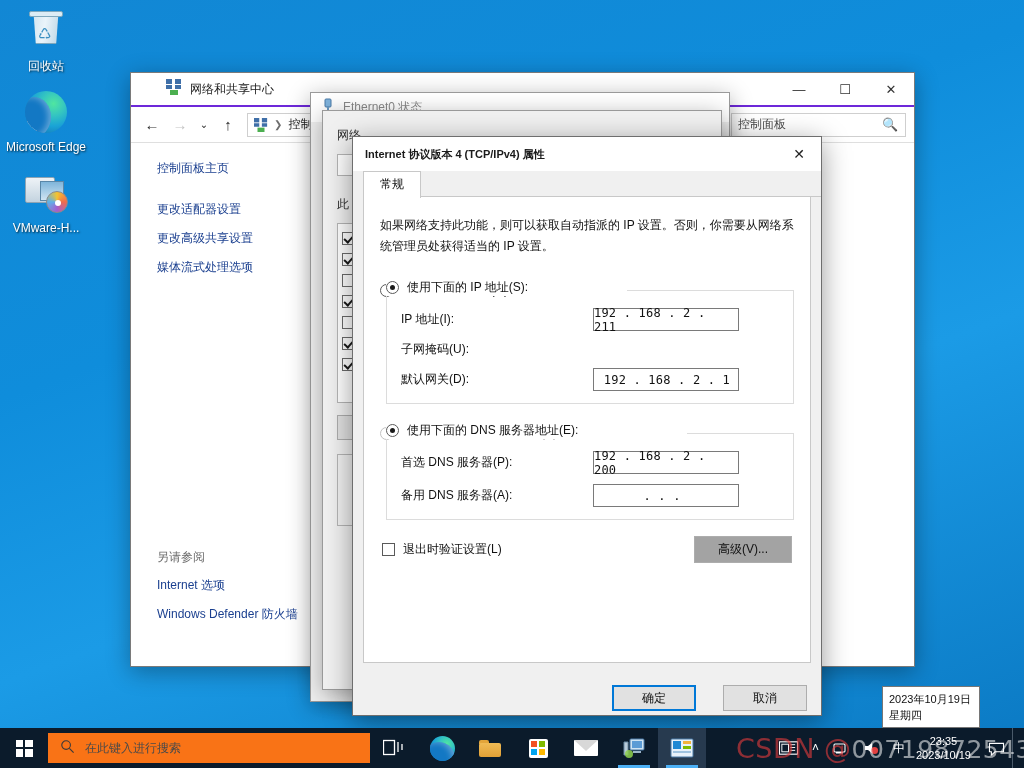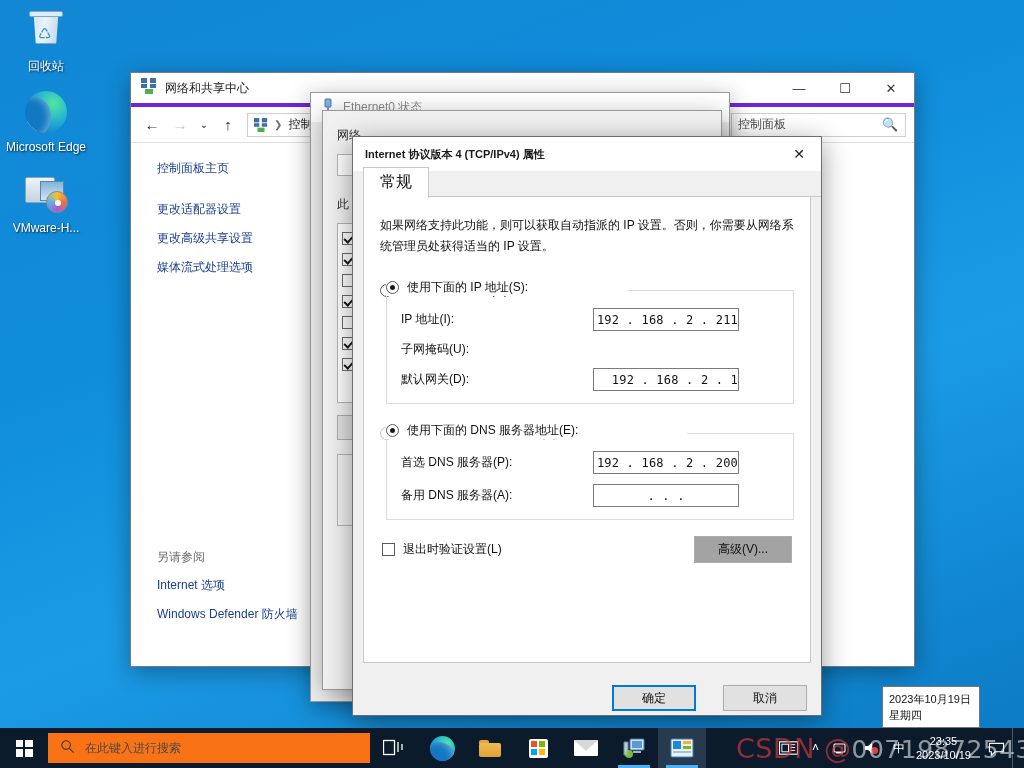--- a/index.html
+++ b/index.html
@@ -70,21 +70,21 @@
 
   
   .win {
     position: absolute; background: #fff;
     border: 1px solid #a0a0a0;
     box-shadow: 0 5px 22px rgba(0,0,0,.32);
   }
   #cp-window { left: 130px; top: 72px; width: 785px; height: 595px; border: 1px solid #7a7a7a; }
   .cp-titlebar {
     height: 34px; display: flex; align-items: center;
-    background: #fff; border-bottom: 4px solid #6d28d9;
+    background: #fff; border-bottom: 2px solid #6d28d9; padding-left: 25px;
   }
   .cp-title-icon { margin-left: 10px; margin-right: 8px; }
   .cp-title-text { font-size: 12px; color: #1a1a1a; }
   .win-ctrls { margin-left: auto; display: flex; height: 34px; }
   .win-btn {
     width: 46px; height: 34px; display: flex; align-items: center; justify-content: center;
     font-size: 13px; color: #333;
   }
   .cp-addrbar {
     height: 36px; display: flex; align-items: center; gap: 2px;
@@ -162,21 +162,21 @@
   }
   .tcp-title-text { font-size: 11px; color: #1a1a1a; margin-left: 12px; font-weight: bold; }
   .tcp-close {
     margin-left: auto; width: 44px; height: 34px;
     display:flex; align-items:center; justify-content:center; font-size: 14px; color:#222;
   }
 
   .tab-strip { display:flex; padding-left: 10px; background:#f0f0f0; height: 26px; align-items: flex-end; }
   .tab {
     background:#fff; border:1px solid #c8c8c8; border-bottom: none;
-    padding: 4px 16px 5px; font-size: 16px; color:#111; position: relative; top:1px;
+    padding: 4px 16px 5px; font-size: 12px; color:#111; position: relative; top:1px;
   }
   .tab-rest { flex:1; border-bottom: 1px solid #c8c8c8; }
 
   .tcp-pane {
     margin: 0 10px; background:#fff; border:1px solid #c8c8c8; border-top:none;
     height: 466px; padding: 18px 16px 0;
   }
   .tcp-desc { font-size: 12px; color:#111; line-height: 21px; margin-bottom: 22px; }
 
   .radio-row { display:flex; align-items:center; gap:8px; font-size:12px; color:#111; height: 22px; }
@@ -206,21 +206,21 @@
     padding-right: 8px; display:flex; align-items:center; gap:8px;
     font-size:12px; color:#111; white-space: nowrap;
   }
   .field-row {
     display:flex; align-items:center; margin: 0 0 10px 14px; font-size:12px; color:#111;
   }
   .field-label { width: 192px; }
   .ip-box {
     width: 146px; height: 23px; border:1px solid #7a7a7a; background:#fff;
     display:flex; align-items:center; justify-content:flex-end;
-    font-family: "DejaVu Sans Mono", "Liberation Mono", monospace;
+    padding-right: 8px; font-family: "DejaVu Sans Mono", "Liberation Mono", monospace;
     font-size: 12px; color:#111; letter-spacing:.2px;
   }
   .ip-box.empty { justify-content: center; color:#111; }
 
   .tcp-bottom { display:flex; align-items:center; margin-top: 16px; padding: 0 2px; }
   .cbox-row { display:flex; align-items:center; gap:8px; font-size:12px; color:#111; }
   .cbox { width:13px; height:13px; border:1px solid #5a5a5a; background:#fff; flex:none; }
   .adv-btn {
     margin-left:auto; width: 98px; height: 27px; border:1px solid #adadad; background:#a3a3a3;
     font-size: 12px; color:#111; display:flex; align-items:center; justify-content:center;

